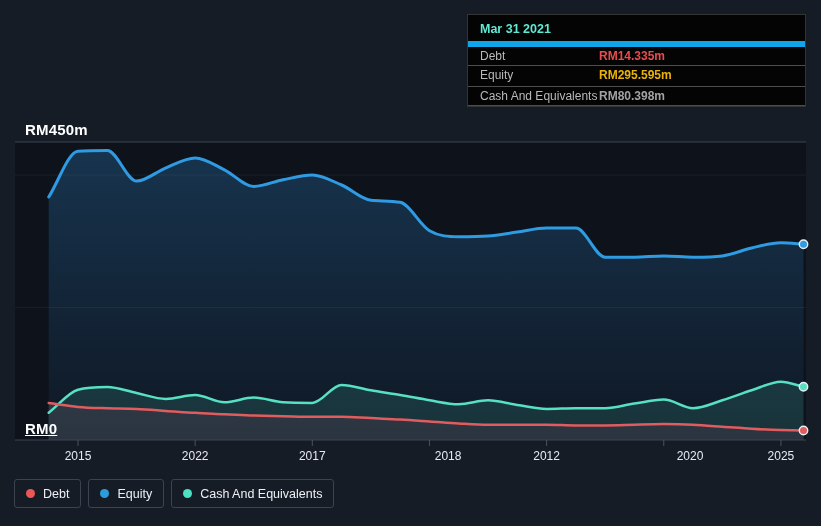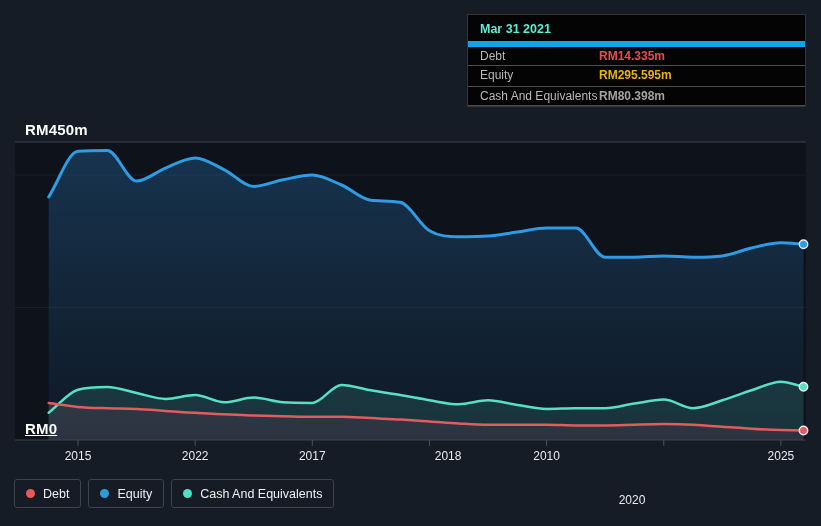--- a/index.html
+++ b/index.html
@@ -89,22 +89,22 @@
     </svg>
 
   <div class="y-label max">RM450m</div>
   <div class="y-label min">RM0</div>
 
   <div id="x-labels">
       <span class="x-label" style="left: 78px;">2015</span>
       <span class="x-label" style="left: 195.15px;">2022</span>
       <span class="x-label" style="left: 312.3px;">2017</span>
       <span class="x-label" style="left: 429.45px; text-align: right;">2018</span>
-      <span class="x-label" style="left: 546.6px;">2010</span>
-      <span class="x-label" style="left: 632px; margin-top: 44px;">2020</span>
+      <span class="x-label" style="left: 546.6px;">2012</span>
+      <span class="x-label" style="left: 690px;">2020</span>
       <span class="x-label" style="left: 780.9px;">2025</span>
     </div>
 
   <div class="tooltip">
     <div class="tt-header">Mar 31 2021</div>
 
     <div class="tt-row">
       <span class="tt-label">Debt</span>
       <span class="tt-value red">RM14.335m</span>
     </div>

